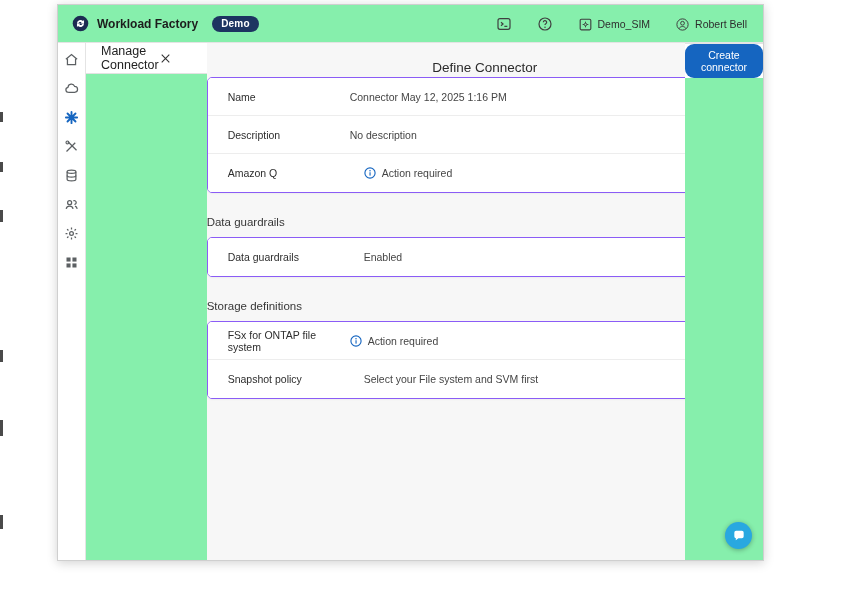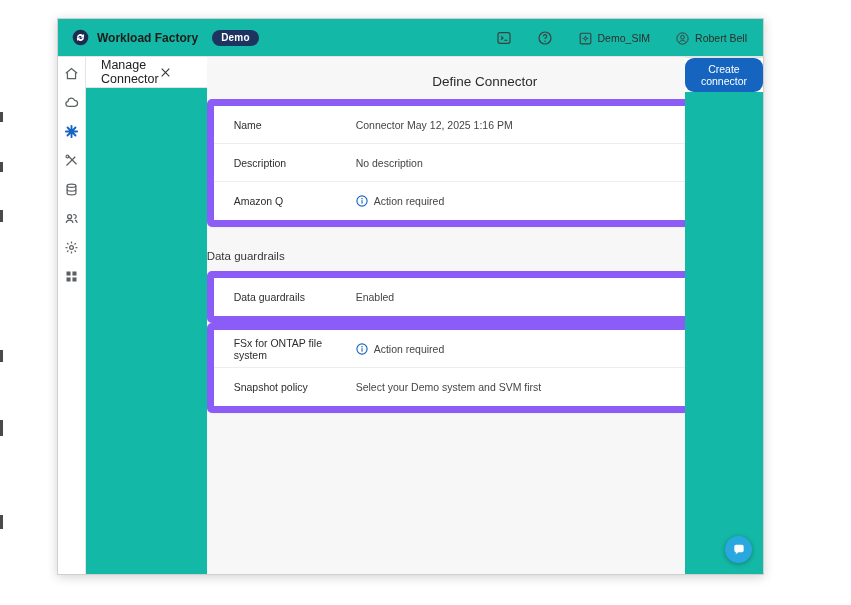--- a/index.html
+++ b/index.html
@@ -12,22 +12,22 @@
   :root{
     --accent:#1565c0;
     --badge:#1d3461;
     --chat:#29a8e0;
     --content-bg:#f7f7f7;
   }
   
   .edge-mark{position:absolute;left:0;width:3px;background:#2a2a2a;opacity:.85;}
 
   .window{
-    position:absolute;left:57px;top:18px;width:707px;height:557px;
-    background:#14b8a6;border:1px solid #cfcfcf;box-sizing:border-box;
+    position:absolute;left:57px;top:4px;width:707px;height:557px;
+    background:#86efac;border:1px solid #cfcfcf;box-sizing:border-box;
     box-shadow:0 2px 10px rgba(0,0,0,.18);
     display:flex;flex-direction:column;
   }
   
   .topbar{height:38px;flex:0 0 38px;display:flex;align-items:center;
     padding:0 16px 0 14px;border-bottom:1px solid #e4e4e4;box-sizing:border-box;}
   .brand{display:flex;align-items:center;gap:8px;}
   .logo svg{width:17px;height:17px;display:block;}
   .app-title{font-size:12px;font-weight:bold;color:#1c1c1c;}
   .badge{margin-left:6px;background:var(--badge);color:#fff;font-size:10px;
@@ -49,29 +49,29 @@
 
   .main{flex:1;display:flex;flex-direction:row;min-width:0;}
   .page-header{height:31px;flex:0 0 31px;display:flex;align-items:center;
     padding:0 34px 0 15px;border-bottom:1px solid #e2e2e2;background:#fff;box-sizing:border-box;}
   .page-title{flex:1;font-size:12.5px;color:#222;}
   .close-btn{width:14px;height:14px;color:#333;cursor:pointer;background:none;border:none;padding:0;}
   .close-btn svg{width:13px;height:13px;display:block;}
 
   .content{flex:1;background:var(--content-bg);overflow:hidden;}
   .content-inner{width:556px;margin:0 auto;}
-  .heading{margin:17px 0 10px;text-align:center;font-size:13.5px;font-weight:400;color:#2b2b2b;}
+  .heading{margin:17px 0 2px;text-align:center;font-size:13.5px;font-weight:400;color:#2b2b2b;}
   .section-label{margin:23px 0 9px;font-size:11.5px;color:#373737;}
   .section-label.first{margin-top:19px;}
 
-  .card{background:#fff;border:7px solid #8b5cf6;border-radius:5px;
+  .card{background:#fff;border:1px solid #8b5cf6;border-radius:5px;
     box-shadow:0 1px 2px rgba(0,0,0,.04);overflow:hidden;}
   .row{display:flex;align-items:center;height:38px;padding:0 16px 0 20px;
     border-bottom:1px solid #ededed;cursor:pointer;background:#fff;box-sizing:border-box;}
-  .row:last-child{border-bottom:none;}
+  .row:last-child{border-bottom:none;gap:14px;}
   .row-label{width:122px;flex:0 0 122px;font-size:10.5px;color:#2d2d2d;}
   .row-value{flex:1;display:flex;align-items:center;gap:6px;font-size:10.5px;color:#454545;min-width:0;}
   .info-icon{width:12px;height:12px;color:var(--accent);flex:0 0 12px;}
   .info-icon svg{width:12px;height:12px;display:block;}
   .chevron{width:14px;height:14px;color:#565656;flex:0 0 14px;}
   .chevron svg{width:14px;height:14px;display:block;}
 
   .footer{height:35px;flex:0 0 35px;background:#fff;border-top:1px solid #e3e3e3;
     display:flex;align-items:center;justify-content:center;box-sizing:border-box;}
   .create-btn{background:var(--accent);color:#fff;border:none;font-size:10.5px;
@@ -264,20 +264,21 @@
                 <span>Enabled</span>
               </span>
               <span class="chevron">
                   <svg viewBox="0 0 24 24">
                     <path d="M6 9.5 12 15l6-5.5" fill="none" stroke="currentColor" stroke-width="2"></path>
                   </svg>
                 </span>
             </div>
           </div>
 
+          <div class="section-label">Storage definitions</div>
           <div class="card">
             <div class="row">
               <span class="row-label">FSx for ONTAP file system</span>
               <span class="row-value">
                 <span class="info-icon">
                     <svg viewBox="0 0 16 16">
                       <circle cx="8" cy="8" r="6.8" fill="none" stroke="currentColor" stroke-width="1.5"></circle>
                       <circle cx="8" cy="5.1" r="1" fill="currentColor"></circle>
                       <rect x="7.3" y="7" width="1.5" height="4.5" fill="currentColor"></rect>
                     </svg>
@@ -286,21 +287,21 @@
               </span>
               <span class="chevron">
                   <svg viewBox="0 0 24 24">
                     <path d="M6 9.5 12 15l6-5.5" fill="none" stroke="currentColor" stroke-width="2"></path>
                   </svg>
                 </span>
             </div>
             <div class="row">
               <span class="row-label">Snapshot policy</span>
               <span class="row-value">
-                <span>Select your Demo system and SVM first</span>
+                <span>Select your File system and SVM first</span>
               </span>
               <span class="chevron">
                   <svg viewBox="0 0 24 24">
                     <path d="M6 9.5 12 15l6-5.5" fill="none" stroke="currentColor" stroke-width="2"></path>
                   </svg>
                 </span>
             </div>
           </div>
 
         </div>

